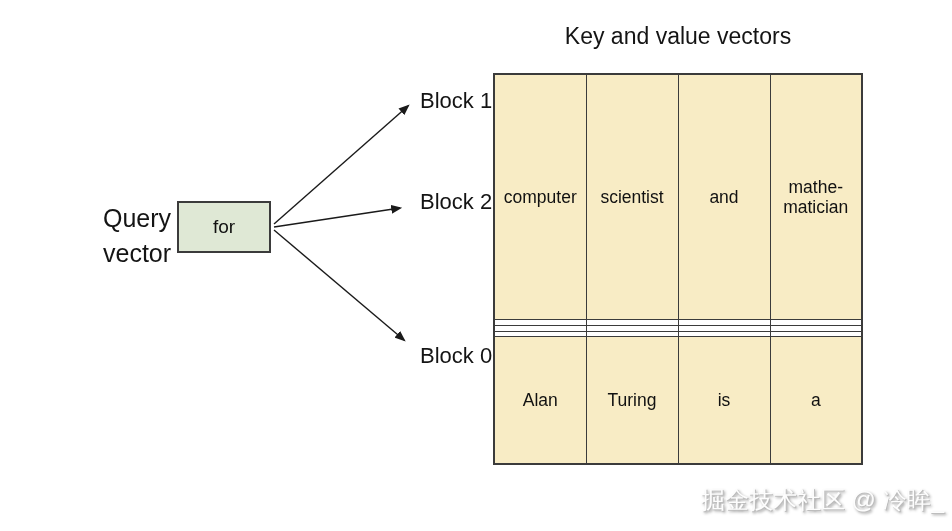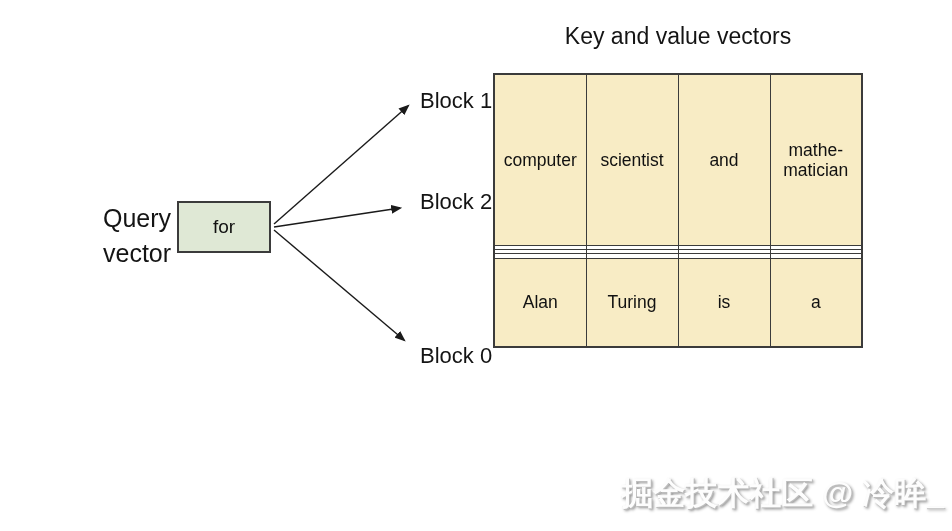--- a/index.html
+++ b/index.html
@@ -65,21 +65,21 @@
     color: #141414;
   }
   .block-label.b1 { top: 89px; }
   .block-label.b2 { top: 190px; }
   .block-label.b0 { top: 344px; }
   .kv-table {
     position: absolute;
     left: 493px;
     top: 73px;
     width: 370px;
-    height: 275px;
+    height: 392px;
     border-collapse: collapse;
     table-layout: fixed;
     border: 2.5px solid var(--border, #3b3b3b);
   }
   .kv-table td {
     border: 1.5px solid var(--border, #3b3b3b);
     text-align: center;
     vertical-align: middle;
     font-size: 17.5px;
     line-height: 1.15;
@@ -87,22 +87,22 @@
     white-space: pre-line;
     background: #ffffff;
   }
   .kv-table td.filled {
     background: var(--cell-highlight, #f8ecc5);
   }
   .watermark {
     position: absolute;
     right: 8px;
     bottom: 15px;
-    font-size: 32px;
-    font-weight: bold;
+    font-size: 24px;
+    font-weight: normal;
     color: #fdfdfd;
     text-shadow: 1px 1px 0 #bdbdbd, 2px 2px 3px #8d8d8d;
     white-space: nowrap;
   }
 </style>
 </head>
 <body>
 
 <div class="canvas">
 

